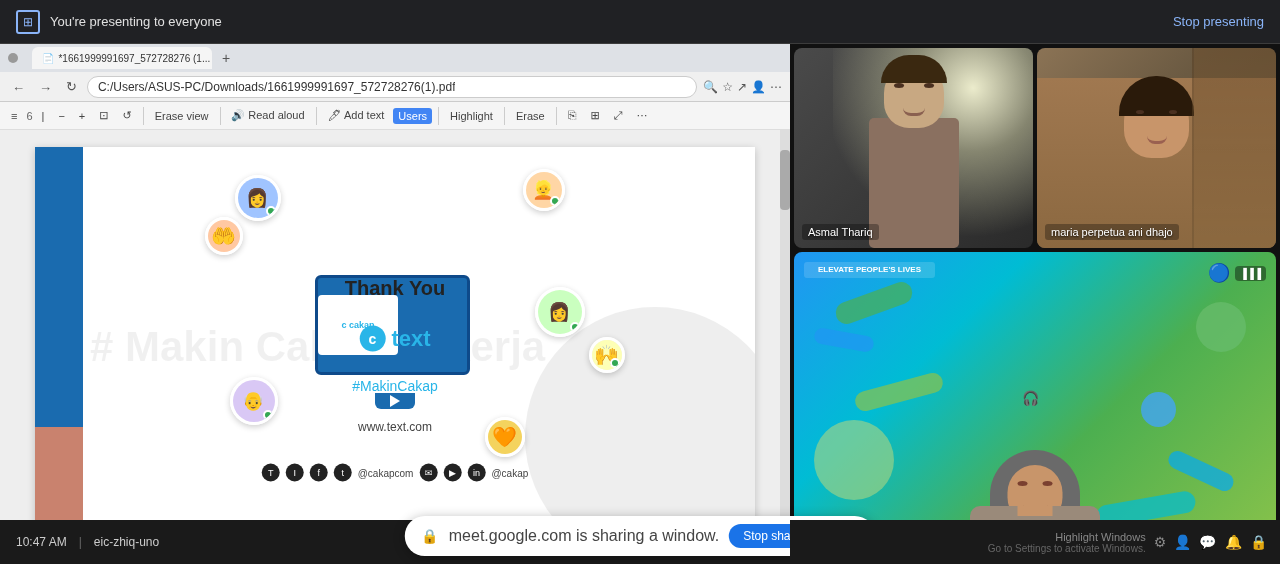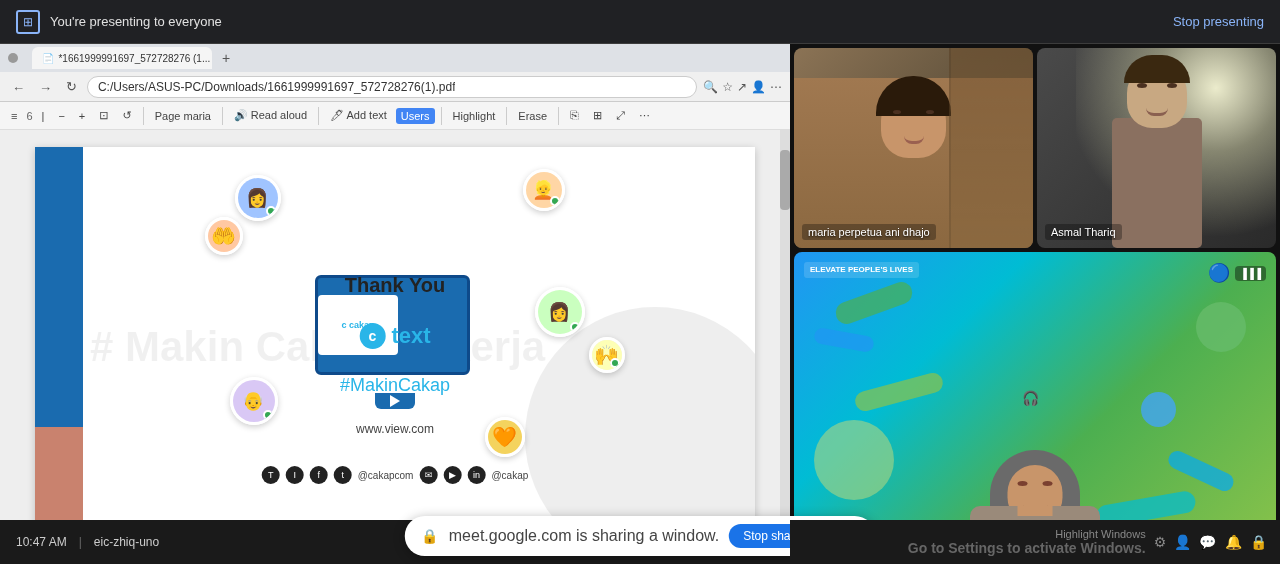--- a/index.html
+++ b/index.html
@@ -262,21 +262,21 @@
       border-radius: 50%;
       display: flex;
       align-items: center;
       justify-content: center;
       color: #fff;
       font-size: 14px;
       font-weight: 700;
     }
     .slide-hashtag-cakap {
       color: #29b5e8;
-      font-size: 18px;
+      font-size: 14px;
       font-weight: 500;
     }
     .slide-website {
       color: #444;
       font-size: 12px;
     }
     .slide-social {
       display: flex;
       gap: 6px;
       margin-top: 4px;
@@ -427,21 +427,21 @@
       border-radius: 3px;
     }
     .brand-logo-you {
       position: absolute;
       top: 10px;
       left: 10px;
       color: #fff;
       font-size: 9px;
       font-weight: 700;
       background: rgba(255,255,255,0.15);
-      padding: 3px 6px;
+      padding: 3px 14px;
       border-radius: 3px;
       text-align: right;
     }
     .ceo-badge {
       position: absolute;
       top: 10px;
       right: 10px;
       display: flex;
       align-items: center;
       gap: 4px;
@@ -531,22 +531,21 @@
     }
     .win-activate {
       text-align: right;
     }
     .win-activate-title {
       color: #888;
       font-size: 11px;
     }
     .win-activate-sub {
       color: #666;
-      font-size: 14px;
-      font-weight: bold;
+      font-size: 10px;
     }
     .taskbar-icons {
       display: flex;
       gap: 8px;
       align-items: center;
     }
     .taskbar-icon {
       color: #888;
       font-size: 14px;
     }
@@ -639,21 +638,21 @@
 
     <div id="browser-toolbar">
       <button class="toolbar-btn">≡</button>
       <span style="font-size:11px;color:#666;">6</span>
       <button class="toolbar-btn">|</button>
       <button class="toolbar-btn">−</button>
       <button class="toolbar-btn">+</button>
       <button class="toolbar-btn">⊡</button>
       <button class="toolbar-btn">↺</button>
       <div class="toolbar-sep"></div>
-      <button class="toolbar-btn">Page maria</button>
+      <button class="toolbar-btn">Erase view</button>
       <div class="toolbar-sep"></div>
       <button class="toolbar-btn">
         <span>🔊</span>
         <span>Read aloud</span>
       </button>
       <div class="toolbar-sep"></div>
       <button class="toolbar-btn">
         <span>🖊</span>
         <span>Add text</span>
       </button>
@@ -723,21 +722,21 @@
           </div>
         </div>
 
         <div class="slide-center" style="bottom:auto;top:58%;gap:26px;">
           <div class="slide-thankyou">Thank You</div>
           <div class="cakap-logo">
             <div class="cakap-logo-icon">c</div>
             <span>text</span>
           </div>
           <div class="slide-hashtag-cakap">#MakinCakap</div>
-          <div class="slide-website">www.view.com</div>
+          <div class="slide-website">www.text.com</div>
           <div class="slide-social">
             <div class="social-icon">T</div>
             <div class="social-icon">I</div>
             <div class="social-icon">f</div>
             <div class="social-icon">t</div>
             <span style="font-size:10px;color:#444;">@cakapcom</span>
             <div class="social-icon">✉</div>
             <div class="social-icon">▶</div>
             <div class="social-icon">in</div>
             <span style="font-size:10px;color:#444;">@cakap</span>
@@ -748,52 +747,52 @@
       <div class="pdf-scrollbar" style="right:0;top:0;height:100%;position:absolute;">
         <div class="pdf-scrollbar-thumb"></div>
       </div>
     </div>
   </div>
 </div>
 
 <div id="right-panel">
   <div id="top-videos">
 
-    <div class="video-tile video-maria">
-
-      <div style="position:absolute;inset:0;display:flex;align-items:flex-end;justify-content:center;overflow:hidden;">
-        <div style="width:100%;height:85%;background:linear-gradient(180deg,#a07850 0%,#8b6840 100%);display:flex;flex-direction:column;align-items:center;">
-          <div style="width:65px;height:70px;background:#c8956a;border-radius:33px 33px 28px 28px;margin-top:10px;position:relative;">
-            <div style="position:absolute;top:-12px;left:-5px;width:75px;height:40px;background:#2a1a0a;border-radius:37px 37px 0 0;"></div>
-
-            <div style="position:absolute;top:22px;left:12px;width:8px;height:4px;background:#4a3020;border-radius:50%;"></div>
-            <div style="position:absolute;top:22px;right:12px;width:8px;height:4px;background:#4a3020;border-radius:50%;"></div>
-
-            <div style="position:absolute;bottom:14px;left:50%;transform:translateX(-50%);width:20px;height:8px;border-bottom:3px solid #9a6050;border-radius:0 0 10px 10px;"></div>
-          </div>
-        </div>
-
-        <div style="position:absolute;top:0;right:0;width:35%;height:100%;background:linear-gradient(180deg,#6b4c2a 0%,#8b6a40 100%);opacity:0.5;border-left:2px solid rgba(0,0,0,0.2);"></div>
-      </div>
-      <div class="name-badge">maria perpetua ani dhajo</div>
-    </div>
-
     <div class="video-tile video-asmal">
       <div class="light-effect"></div>
       <div style="position:absolute;inset:0;display:flex;align-items:flex-end;justify-content:center;">
         <div style="width:90px;height:130px;background:#8a7060;border-radius:5px;position:relative;">
           <div style="position:absolute;top:-55px;left:50%;transform:translateX(-50%);width:60px;height:65px;background:#c8a882;border-radius:30px 30px 25px 25px;">
             <div style="position:absolute;top:-8px;left:-3px;width:66px;height:28px;background:#3a2810;border-radius:33px 33px 0 0;"></div>
             <div style="position:absolute;top:20px;left:10px;width:10px;height:5px;background:#4a3020;border-radius:50%;"></div>
             <div style="position:absolute;top:20px;right:10px;width:10px;height:5px;background:#4a3020;border-radius:50%;"></div>
             <div style="position:absolute;bottom:12px;left:50%;transform:translateX(-50%);width:22px;height:8px;border-bottom:3px solid #8a6050;border-radius:0 0 11px 11px;"></div>
           </div>
         </div>
       </div>
       <div class="name-badge">Asmal Thariq</div>
+    </div>
+
+    <div class="video-tile video-maria">
+
+      <div style="position:absolute;inset:0;display:flex;align-items:flex-end;justify-content:center;overflow:hidden;">
+        <div style="width:100%;height:85%;background:linear-gradient(180deg,#a07850 0%,#8b6840 100%);display:flex;flex-direction:column;align-items:center;">
+          <div style="width:65px;height:70px;background:#c8956a;border-radius:33px 33px 28px 28px;margin-top:10px;position:relative;">
+            <div style="position:absolute;top:-12px;left:-5px;width:75px;height:40px;background:#2a1a0a;border-radius:37px 37px 0 0;"></div>
+
+            <div style="position:absolute;top:22px;left:12px;width:8px;height:4px;background:#4a3020;border-radius:50%;"></div>
+            <div style="position:absolute;top:22px;right:12px;width:8px;height:4px;background:#4a3020;border-radius:50%;"></div>
+
+            <div style="position:absolute;bottom:14px;left:50%;transform:translateX(-50%);width:20px;height:8px;border-bottom:3px solid #9a6050;border-radius:0 0 10px 10px;"></div>
+          </div>
+        </div>
+
+        <div style="position:absolute;top:0;right:0;width:35%;height:100%;background:linear-gradient(180deg,#6b4c2a 0%,#8b6a40 100%);opacity:0.5;border-left:2px solid rgba(0,0,0,0.2);"></div>
+      </div>
+      <div class="name-badge">maria perpetua ani dhajo</div>
     </div>
   </div>
 
   <div id="bottom-video">
     <div class="you-video-bg">
 
       <div class="you-overlay-design">
 
         <div class="design-pill" style="width:80px;height:22px;background:#4caf50;top:40px;left:40px;transform:rotate(-20deg);"></div>
         <div class="design-pill" style="width:60px;height:16px;background:#2196f3;top:80px;left:20px;transform:rotate(10deg);"></div>

